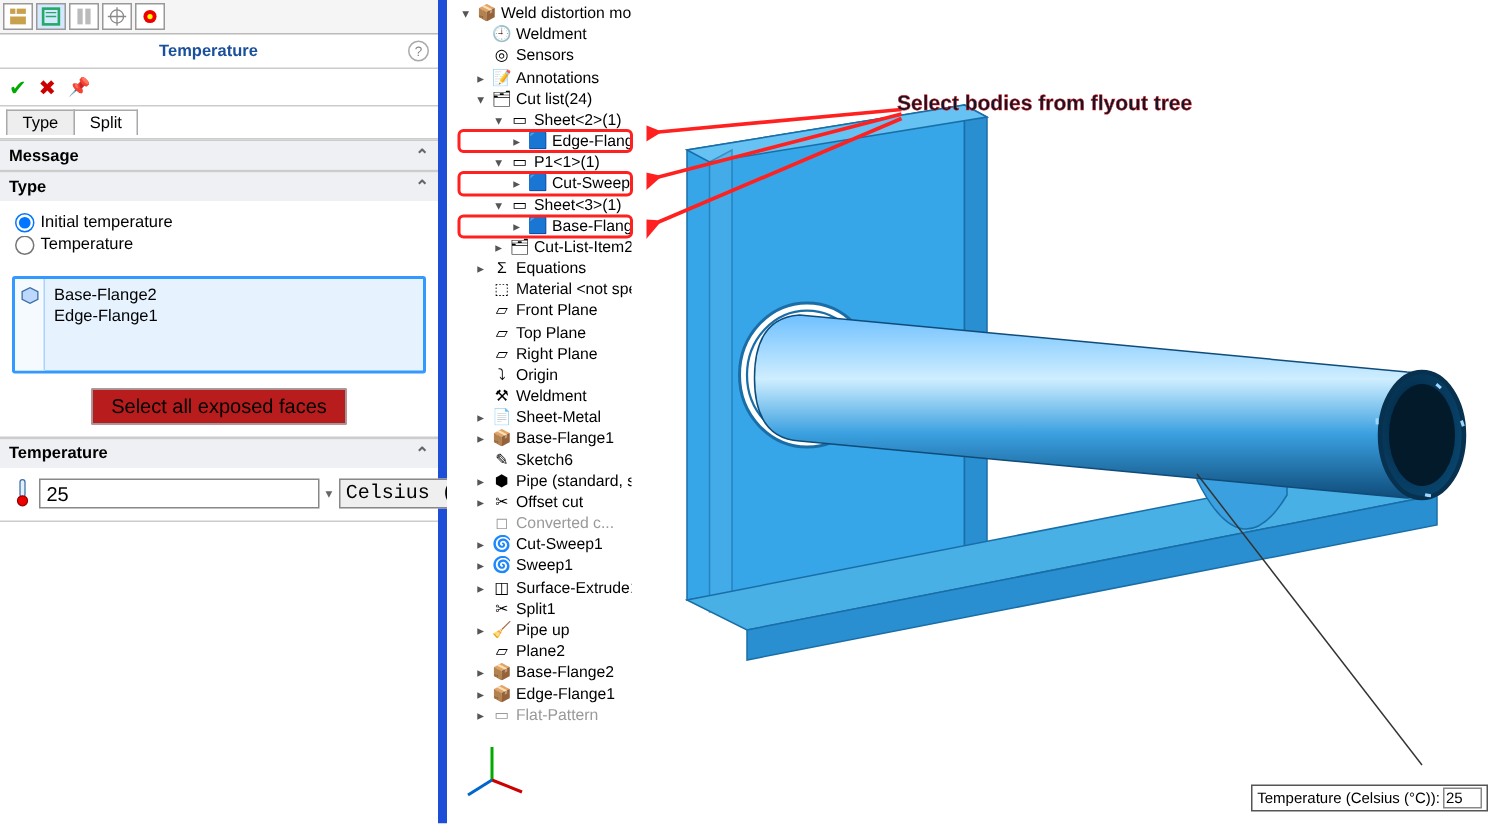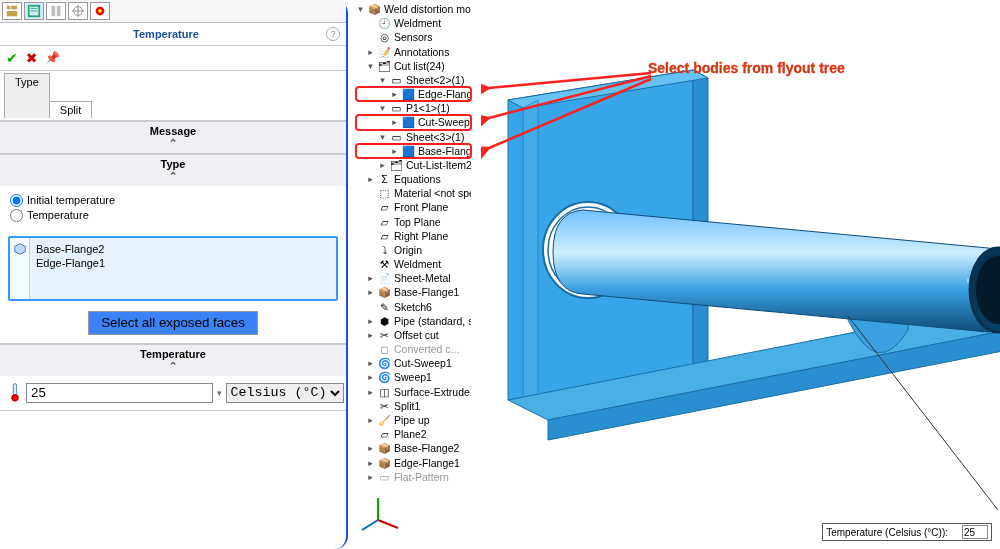--- a/index.html
+++ b/index.html
@@ -9,25 +9,24 @@
     font-size: 11px;
     background: #fff;
     color: #000;
     width: 1000px;
     height: 549px;
     overflow: hidden;
     display: flex;
   }
   
   .left-panel {
-    width: 348px;
-    border-right: 2px solid #1d4ed8;
+    width: 298px;
+    border-right: 6px solid #1d4ed8;
     display: flex;
     flex-direction: column;
-    border-radius: 13px;
   }
   .tab-strip {
     display: flex;
     gap: 2px;
     padding: 2px;
     border-bottom: 1px solid #bbb;
     background: #f5f5f5;
   }
   .tab-btn {
     width: 20px;
@@ -78,34 +77,33 @@
     border-bottom: 1px solid #ccc;
   }
   .sub-tab {
     padding: 2px 10px;
     border: 1px solid #aaa;
     border-bottom: none;
     background: #eee;
     cursor: pointer;
     margin-right: -1px;
   }
-  .sub-tab.active { background: #fff; margin-top: 28px; }
+  .sub-tab.active { background: #fff; }
   .section {
     border-top: 1px solid #ccc;
     border-bottom: 1px solid #ccc;
   }
   .section-header {
     background: #eef0f3;
     padding: 3px 6px;
     font-weight: bold;
     display: flex;
     justify-content: space-between;
     align-items: center;
     cursor: pointer;
-    flex-direction: column;
   }
   .section-header .collapse { color: #666; }
   .message-body {
     background: #ffffb0;
     padding: 4px 6px;
     line-height: 1.3;
   }
   .type-body {
     padding: 6px 10px;
   }
@@ -131,21 +129,21 @@
     background:#f5faff;
   }
   .sel-icon-col svg { width:14px; height:14px; }
   .sel-list {
     flex:1;
     padding: 4px 6px 28px 6px;
     line-height: 1.3;
   }
   .sel-btn-wrap { text-align:center; padding: 4px 0 8px 0; }
   .sel-btn {
-    background: #3b82f6;
+    background: #b91c1c;
     border: 1px solid #999;
     padding: 3px 12px;
     cursor: pointer;
     line-height:1.2;
     text-align:right;
   }
   .temp-body {
     padding: 6px 8px;
     display: flex;
     align-items: center;
@@ -205,40 +203,40 @@
   .hilite {
     outline: 2px solid #ff2020;
     outline-offset: -1px;
     border-radius: 3px;
     background: #fff;
   }
   .annotation {
     position: absolute;
     left: 300px;
     top: 60px;
-    color: #c2410c;
+    color: #0f172a;
     font-weight: bold;
     font-size: 14px;
     -webkit-text-stroke: 0.3px #ff2020;
   }
   .arrows {
     position: absolute;
     left: 133px;
     top: 48px;
     pointer-events: none;
   }
   .callout {
     position: absolute;
     right: 8px;
     bottom: 8px;
     border: 1px solid #555;
     background: #fff;
     padding: 1px 3px;
     font-size: 10px;
-    display:flex; gap:14px; align-items:center;
+    display:flex; gap:2px; align-items:center;
   }
   .callout input {
     width: 26px; height:14px;
     border:1px solid #888;
     font-size:10px;
     padding:0 1px;
   }
   .gray { color:#999; }
 </style>
 </head>

